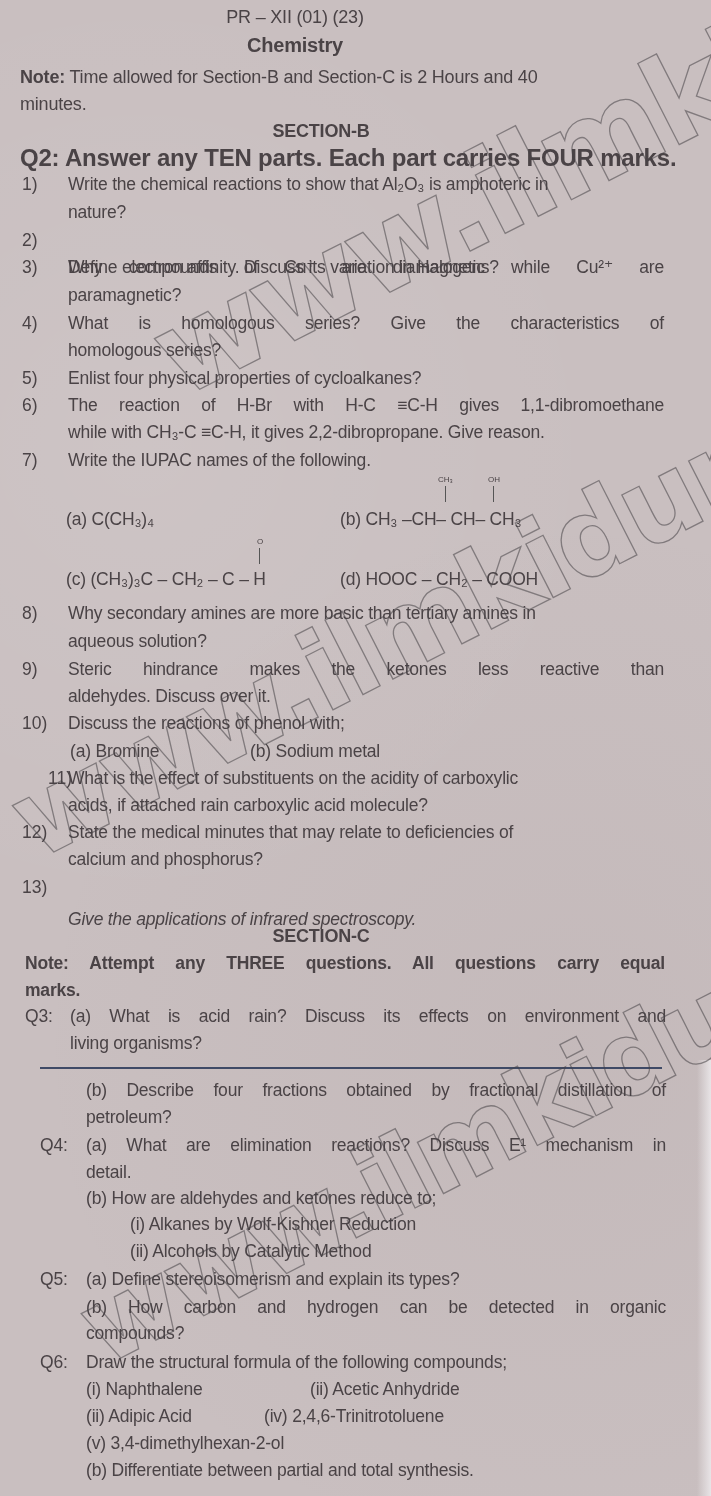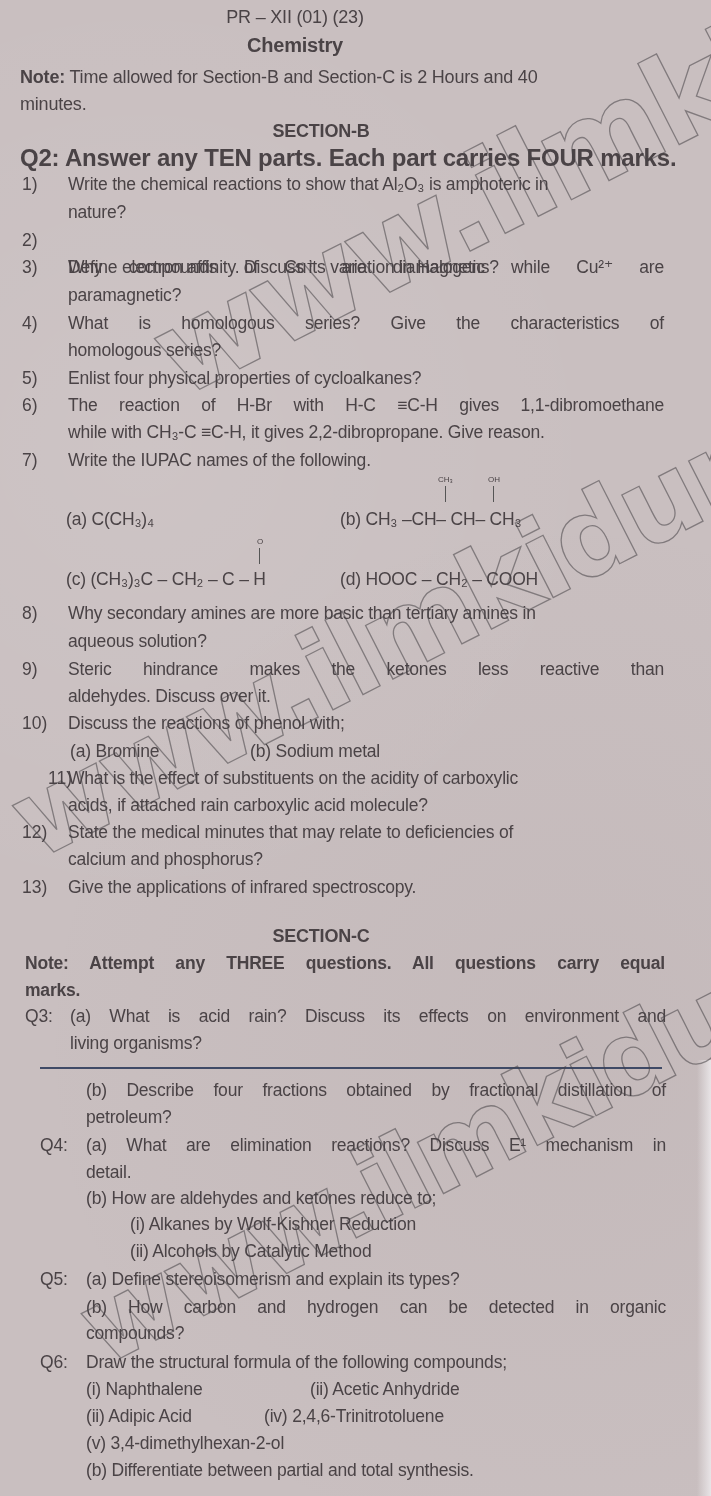--- a/index.html
+++ b/index.html
@@ -100,21 +100,21 @@
 
   <div class="num" style="top:767px;left:22px;margin-left:26px;">11)</div>
   <div class="line" style="top:767px;left:68px;width:596px;">What is the effect of substituents on the acidity of carboxylic</div>
   <div class="line" style="top:794px;left:68px;">acids, if attached rain carboxylic acid molecule?</div>
 
   <div class="num" style="top:821px;left:22px;">12)</div>
   <div class="line" style="top:821px;left:68px;width:596px;">State the medical minutes that may relate to deficiencies of</div>
   <div class="line" style="top:848px;left:68px;">calcium and phosphorus?</div>
 
   <div class="num" style="top:876px;left:22px;">13)</div>
-  <div class="line" style="top:876px;left:68px;">Give the applications of infrared spectroscopy.</div>
+  <div class="line" style="top:908px;left:68px;font-style:italic;">Give the applications of infrared spectroscopy.</div>
 
   <div class="line center bold u" style="top:925px;font-size:18px;">SECTION-C</div>
   <div class="line bold just" style="top:952px;left:25px;width:640px;">Note: Attempt any THREE questions. All questions carry equal</div>
   <div class="line bold" style="top:979px;left:25px;">marks.</div>
 
   <div class="line" style="top:1005px;left:25px;">Q3:</div>
   <div class="line just" style="top:1005px;left:70px;width:596px;">(a) What is acid rain? Discuss its effects on environment and</div>
   <div class="line" style="top:1032px;left:70px;">living organisms?</div>
   <div class="hr" style="top:1067px;left:40px;width:622px;"></div>
   <div class="line just" style="top:1079px;left:86px;width:580px;">(b) Describe four fractions obtained by fractional distillation of</div>

